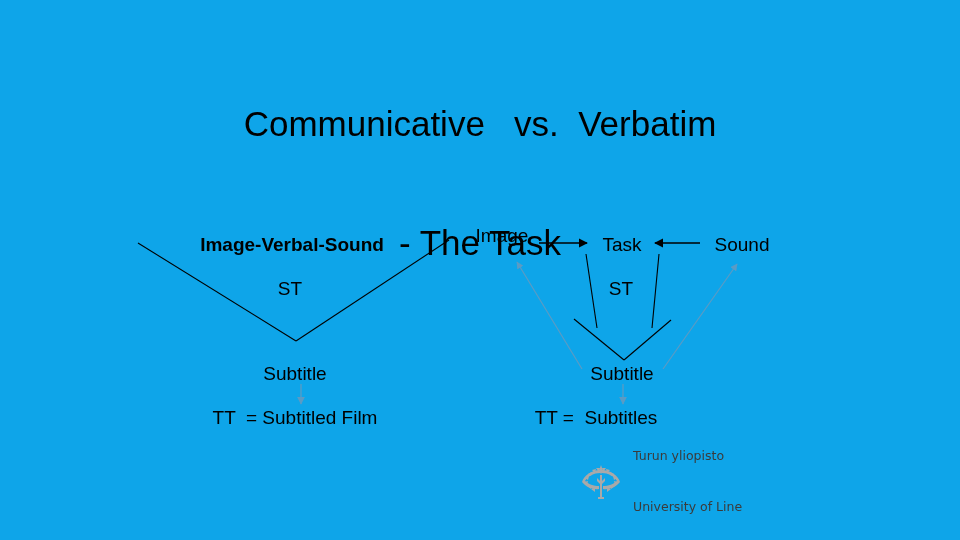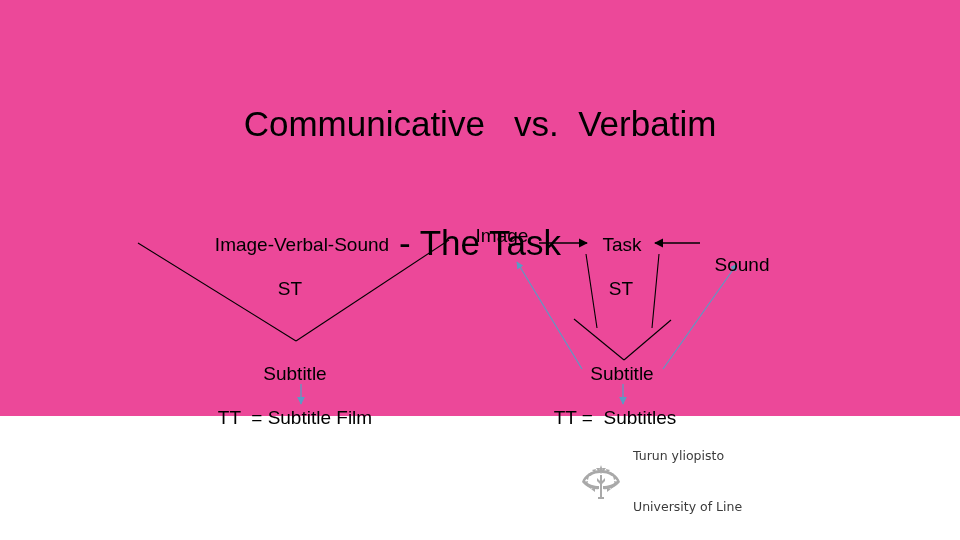--- a/index.html
+++ b/index.html
@@ -12,22 +12,22 @@
     height: 540px;
     overflow: hidden;
     font-family: "Liberation Sans", sans-serif;
     color: #000000;
     position: relative;
   }
   #slide {
     position: absolute;
     left: 0; top: 0;
     width: 960px;
-    height: 416px;
-    background: #ec4899;
+    height: 540px;
+    background: #0ea5e9;
   }
   
   .title-block {
     position: absolute;
     left: 60px;
     top: 24px;
     width: 840px;
     text-align: center;
     font-size: 35px;
     line-height: 1.14;
@@ -139,39 +139,39 @@
 
     <g>
       <line x1="663" y1="369" x2="737" y2="264" stroke="#5b9bc4" stroke-width="1.2" marker-end="url(#arrow-blue)"></line>
     </g>
 
     <g>
       <line x1="623" y1="384" x2="623" y2="404" stroke="#5b9bc4" stroke-width="1.3" marker-end="url(#arrow-blue)"></line>
     </g>
   </svg>
 
-  <div class="node" style="left:302px; top:235px;">Image-Verbal-Sound</div>
+  <div class="node" style="left:292px; top:235px;font-weight:bold;">Image-Verbal-Sound</div>
 
   <div class="node" style="left:290px; top:279px;">ST</div>
 
   <div class="node" style="left:295px; top:364px;">Subtitle</div>
 
-  <div class="node" style="left:295px; top:408px;">TT  = Subtitle Film</div>
+  <div class="node" style="left:295px; top:408px;">TT  = Subtitled Film</div>
 
   <div class="node" style="left:502px; top:226px;">Image</div>
 
   <div class="node" style="left:622px; top:235px;">Task</div>
 
-  <div class="node" style="left:742px; top:235px;margin-top:20px;">Sound</div>
+  <div class="node" style="left:742px; top:235px;">Sound</div>
 
   <div class="node" style="left:621px; top:279px;">ST</div>
 
   <div class="node" style="left:622px; top:364px;">Subtitle</div>
 
-  <div class="node" style="left:615px; top:408px;">TT =  Subtitles</div>
+  <div class="node" style="left:596px; top:408px;">TT =  Subtitles</div>
 
   <div id="logo">
     <div class="crest">
       <svg viewBox="0 0 46 46" width="46" height="46" xmlns="http://www.w3.org/2000/svg">
         <g fill="#a9a9a9">
 
           <path d="M22 11 C14 11 6 16 4 23 C8 28 15 31 21 30 L21 27 C16 27 10 25 7 22 C10 17 16 14 22 14 Z"></path>
           <path d="M10 15 L14 13 L13 17 Z"></path>
           <path d="M7 19 L11 17 L10 21 Z"></path>
           <path d="M6 23 L10 22 L9 26 Z"></path>

